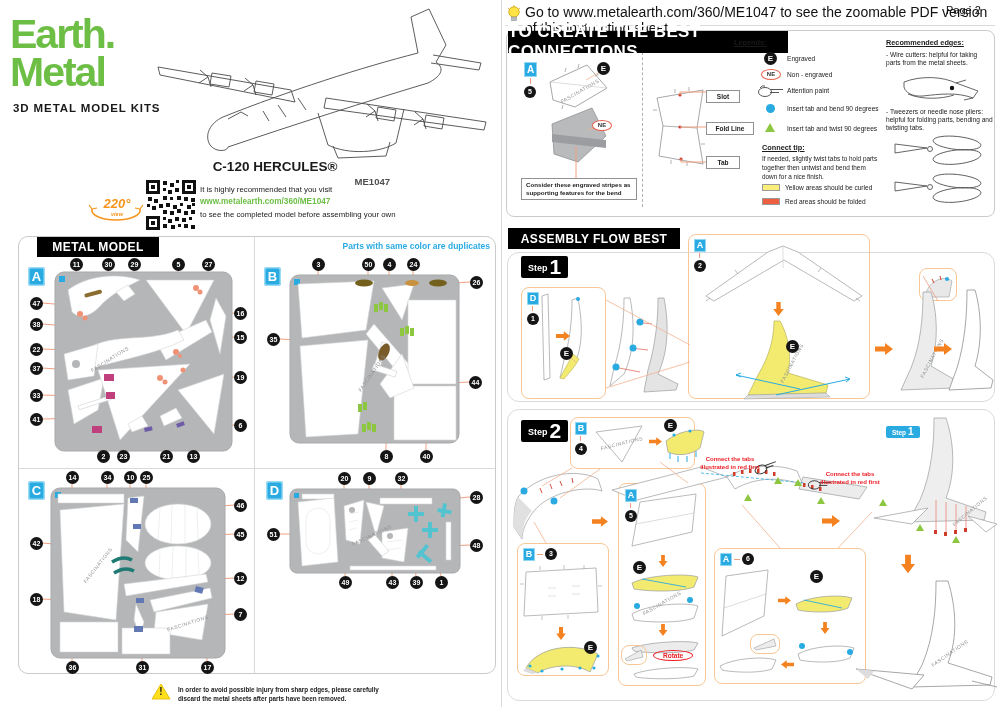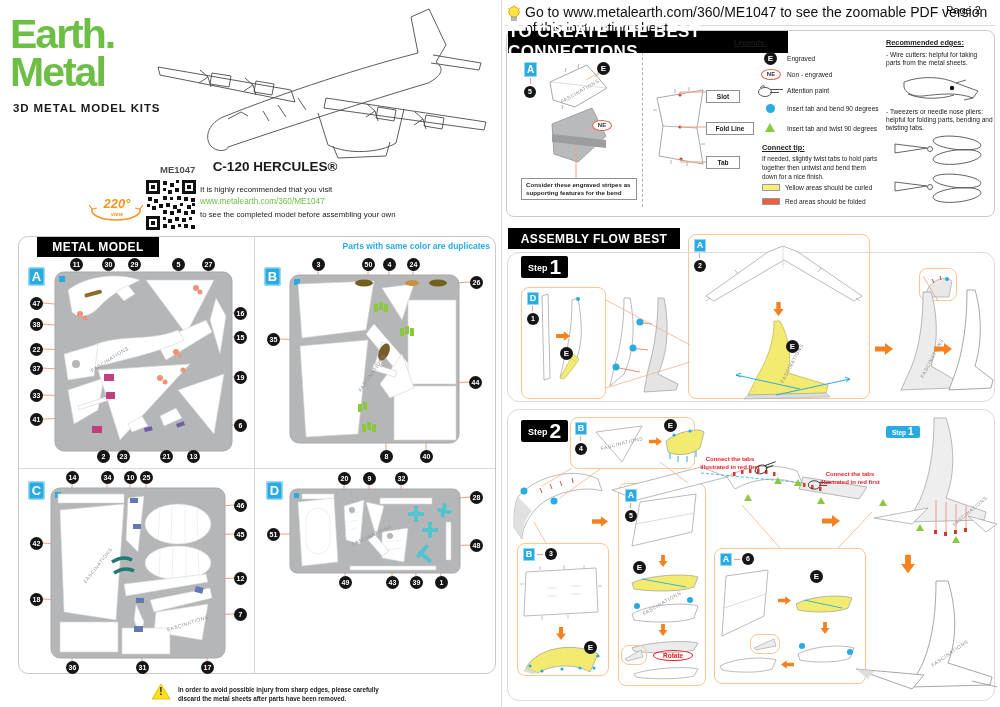--- a/index.html
+++ b/index.html
@@ -26,23 +26,23 @@
 .lblbox{position:absolute;border:1px solid #8f9193;background:#fff;font-size:6.5px;font-weight:700;text-align:center;padding:2px 0;z-index:3}
 .rotate-pill{position:absolute;color:#ed1c24;border:1px solid #ed1c24;border-radius:50%;font-size:6.5px;font-weight:700;padding:1px 9px;z-index:3}
 .ne{position:absolute;width:20px;height:11px;border:1px solid #e8604c;border-radius:50%;background:#fff;color:#333;font-size:6px;font-weight:700;line-height:9px;text-align:center;z-index:4}
 .dot-blue{position:absolute;width:9px;height:9px;border-radius:50%;background:#29abe2;z-index:3}
 .tri-green{position:absolute;width:0;height:0;border-left:5px solid transparent;border-right:5px solid transparent;border-bottom:9px solid #8dc63f;z-index:3}
 .sw{position:absolute;width:18px;height:7px;border:1px solid #999;z-index:3}
 .arr{position:absolute;z-index:3}
 .logo{position:absolute;left:10px;top:16px;color:#6cbe45;font-weight:700;font-size:41px;line-height:.92;letter-spacing:-2px}
 .tagline{position:absolute;left:13px;top:102px;font-size:11.5px;font-weight:700;letter-spacing:.9px;color:#1a1a1a}
 .heroT{position:absolute;left:160px;top:159px;width:230px;text-align:center;font-size:13.5px;font-weight:700}
-.heroM{position:absolute;left:160px;top:164px;width:230px;text-align:left;font-size:9.5px;font-weight:700;color:#4d4d4f}
+.heroM{position:absolute;left:160px;top:176px;width:230px;text-align:right;font-size:9.5px;font-weight:700;color:#4d4d4f}
 .heron{position:absolute;left:200px;font-size:7.8px;color:#1a1a1a}
-.heronu{position:absolute;left:200px;font-size:8.2px;font-weight:400;color:#6cbe45}
+.heronu{position:absolute;left:200px;font-size:8.2px;font-weight:700;color:#6cbe45}
 .cyanote{position:absolute;left:300px;top:241px;width:190px;text-align:right;font-size:8.5px;font-weight:700;color:#29abe2;z-index:3}
 .warnt{position:absolute;font-size:6.3px;font-weight:700;line-height:1.45}
 .legT{position:absolute;font-size:7.3px;font-weight:700;text-decoration:underline;z-index:3}
 .legL{position:absolute;font-size:6.6px;line-height:1.25;z-index:3}
 .tipx{position:absolute;font-size:6.4px;line-height:1.4;z-index:3}
 .bannert{position:absolute;left:525px;top:4px;font-size:14px;color:#111;z-index:3}
 .paget{position:absolute;left:946px;top:4px;font-size:11px;color:#111;z-index:3}
 .capbox{position:absolute;border:1px solid #8f9193;background:#fff;font-size:6.2px;font-weight:700;line-height:1.3;padding:2px 4px;z-index:3}
 svg{position:absolute;overflow:visible;z-index:1}
 </style>

